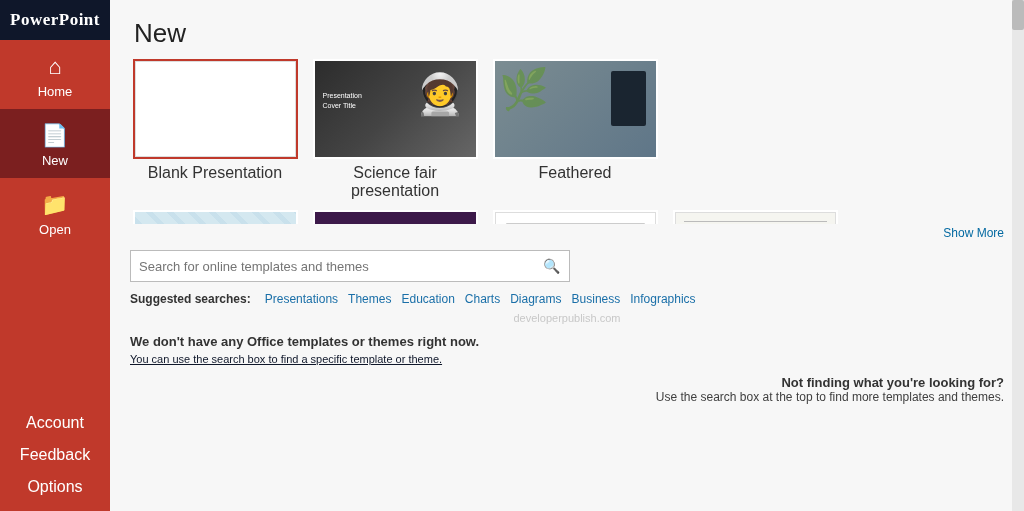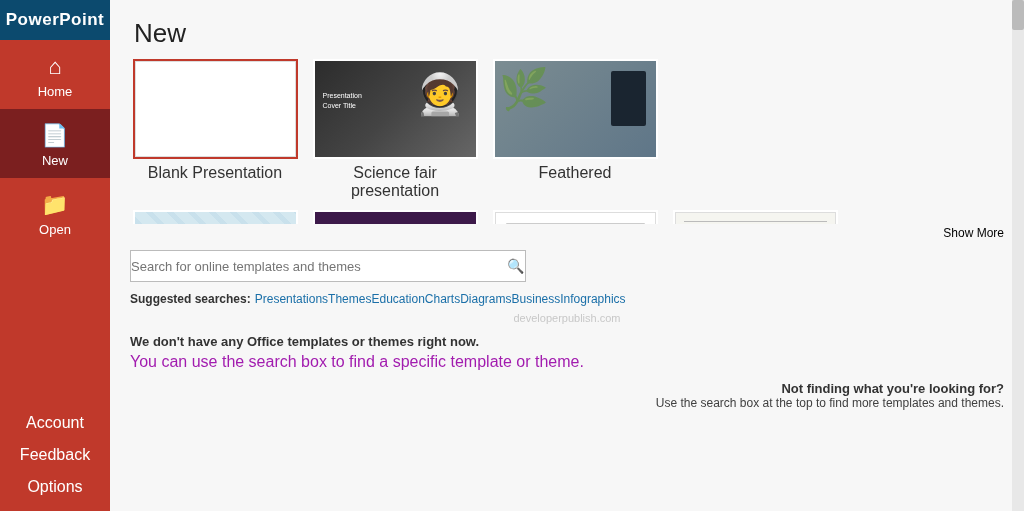--- a/index.html
+++ b/index.html
@@ -10,27 +10,28 @@
       width: 110px;
       background: #c0392b;
       display: flex;
       flex-direction: column;
       align-items: center;
       padding-top: 0;
       flex-shrink: 0;
     }
     #app-title {
       width: 100%;
-      background: #0c4a6e;
+      background: #0f172a;
       color: white;
       font-size: 17px;
       font-weight: bold;
       text-align: center;
       padding: 10px 0 10px 0;
       letter-spacing: 0.5px;
+      font-family: Liberation Serif, serif;
     }
     .nav-item {
       width: 100%;
       display: flex;
       flex-direction: column;
       align-items: center;
       padding: 14px 0 10px 0;
       color: white;
       cursor: pointer;
       font-size: 13px;
@@ -295,36 +296,36 @@
       height: 1px;
       background: #bbb;
       margin-bottom: 5px;
     }
 
     
     #show-more {
       text-align: right;
       padding: 2px 20px 6px 0;
       font-size: 12px;
-      color: #000000;
+      color: #0369a1;
       cursor: pointer;
     }
 
     
     #search-area {
       padding: 4px 20px 4px 20px;
     }
     #search-box {
       display: flex;
       align-items: center;
       border: 1px solid #bbb;
       background: white;
-      width: 396px;
+      width: 440px;
       height: 32px;
-      padding: 0 0;
+      padding: 0 8px;
     }
     #search-input {
       border: none;
       outline: none;
       flex: 1;
       font-size: 13px;
       color: #999;
       background: transparent;
     }
     #search-icon {
@@ -333,21 +334,21 @@
     }
 
     
     #suggested {
       padding: 6px 20px 4px 20px;
       font-size: 12px;
       color: #555;
       display: flex;
       align-items: center;
       flex-wrap: wrap;
-      gap: 0;
+      gap: 10px;
     }
     .suggested-label {
       font-weight: 600;
       margin-right: 4px;
       color: #333;
     }
     .suggested-link {
       color: #1a6fa8;
       cursor: pointer;
       font-size: 12px;
@@ -366,23 +367,24 @@
       padding: 8px 20px 12px 20px;
       flex: 1;
     }
     .info-bold {
       font-size: 13px;
       font-weight: 600;
       color: #333;
       margin-bottom: 4px;
     }
     .info-text {
-      font-size: 16px;
-      color: #a21caf;
+      font-size: 11px;
+      color: #0f172a;
       margin-bottom: 10px;
+      text-decoration: underline;
     }
     .info-section {
       text-align: right;
     }
     .info-bold-center {
       font-size: 13px;
       font-weight: 600;
       color: #333;
     }
     .info-text-center {

